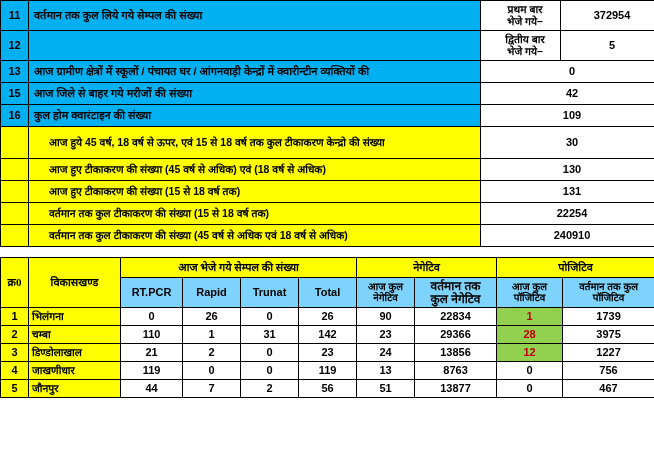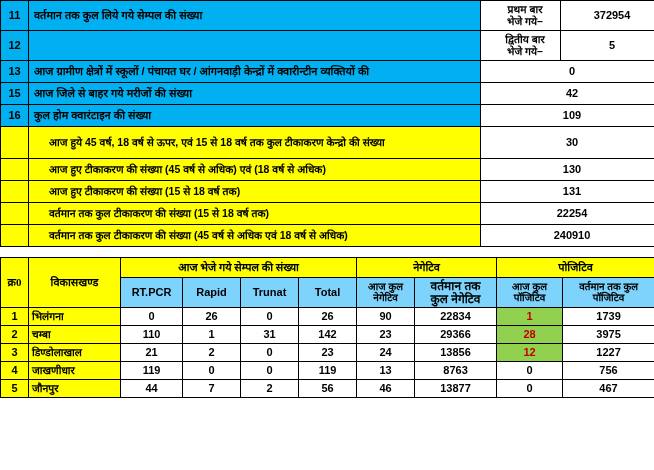--- a/index.html
+++ b/index.html
@@ -221,21 +221,21 @@
         <td class="posi-new-zero">0</td>
         <td class="data">756</td>
       </tr>
       <tr style="height:18px">
         <td class="rowidx">5</td>
         <td class="blockname">जौनपुर</td>
         <td class="data">44</td>
         <td class="data">7</td>
         <td class="data">2</td>
         <td class="data">56</td>
-        <td class="data">46</td>
+        <td class="data">51</td>
         <td class="data">13877</td>
         <td class="posi-new-zero">0</td>
         <td class="data">467</td>
       </tr>
     </tbody>
   </table>
   </div>
 
 </div>
 

